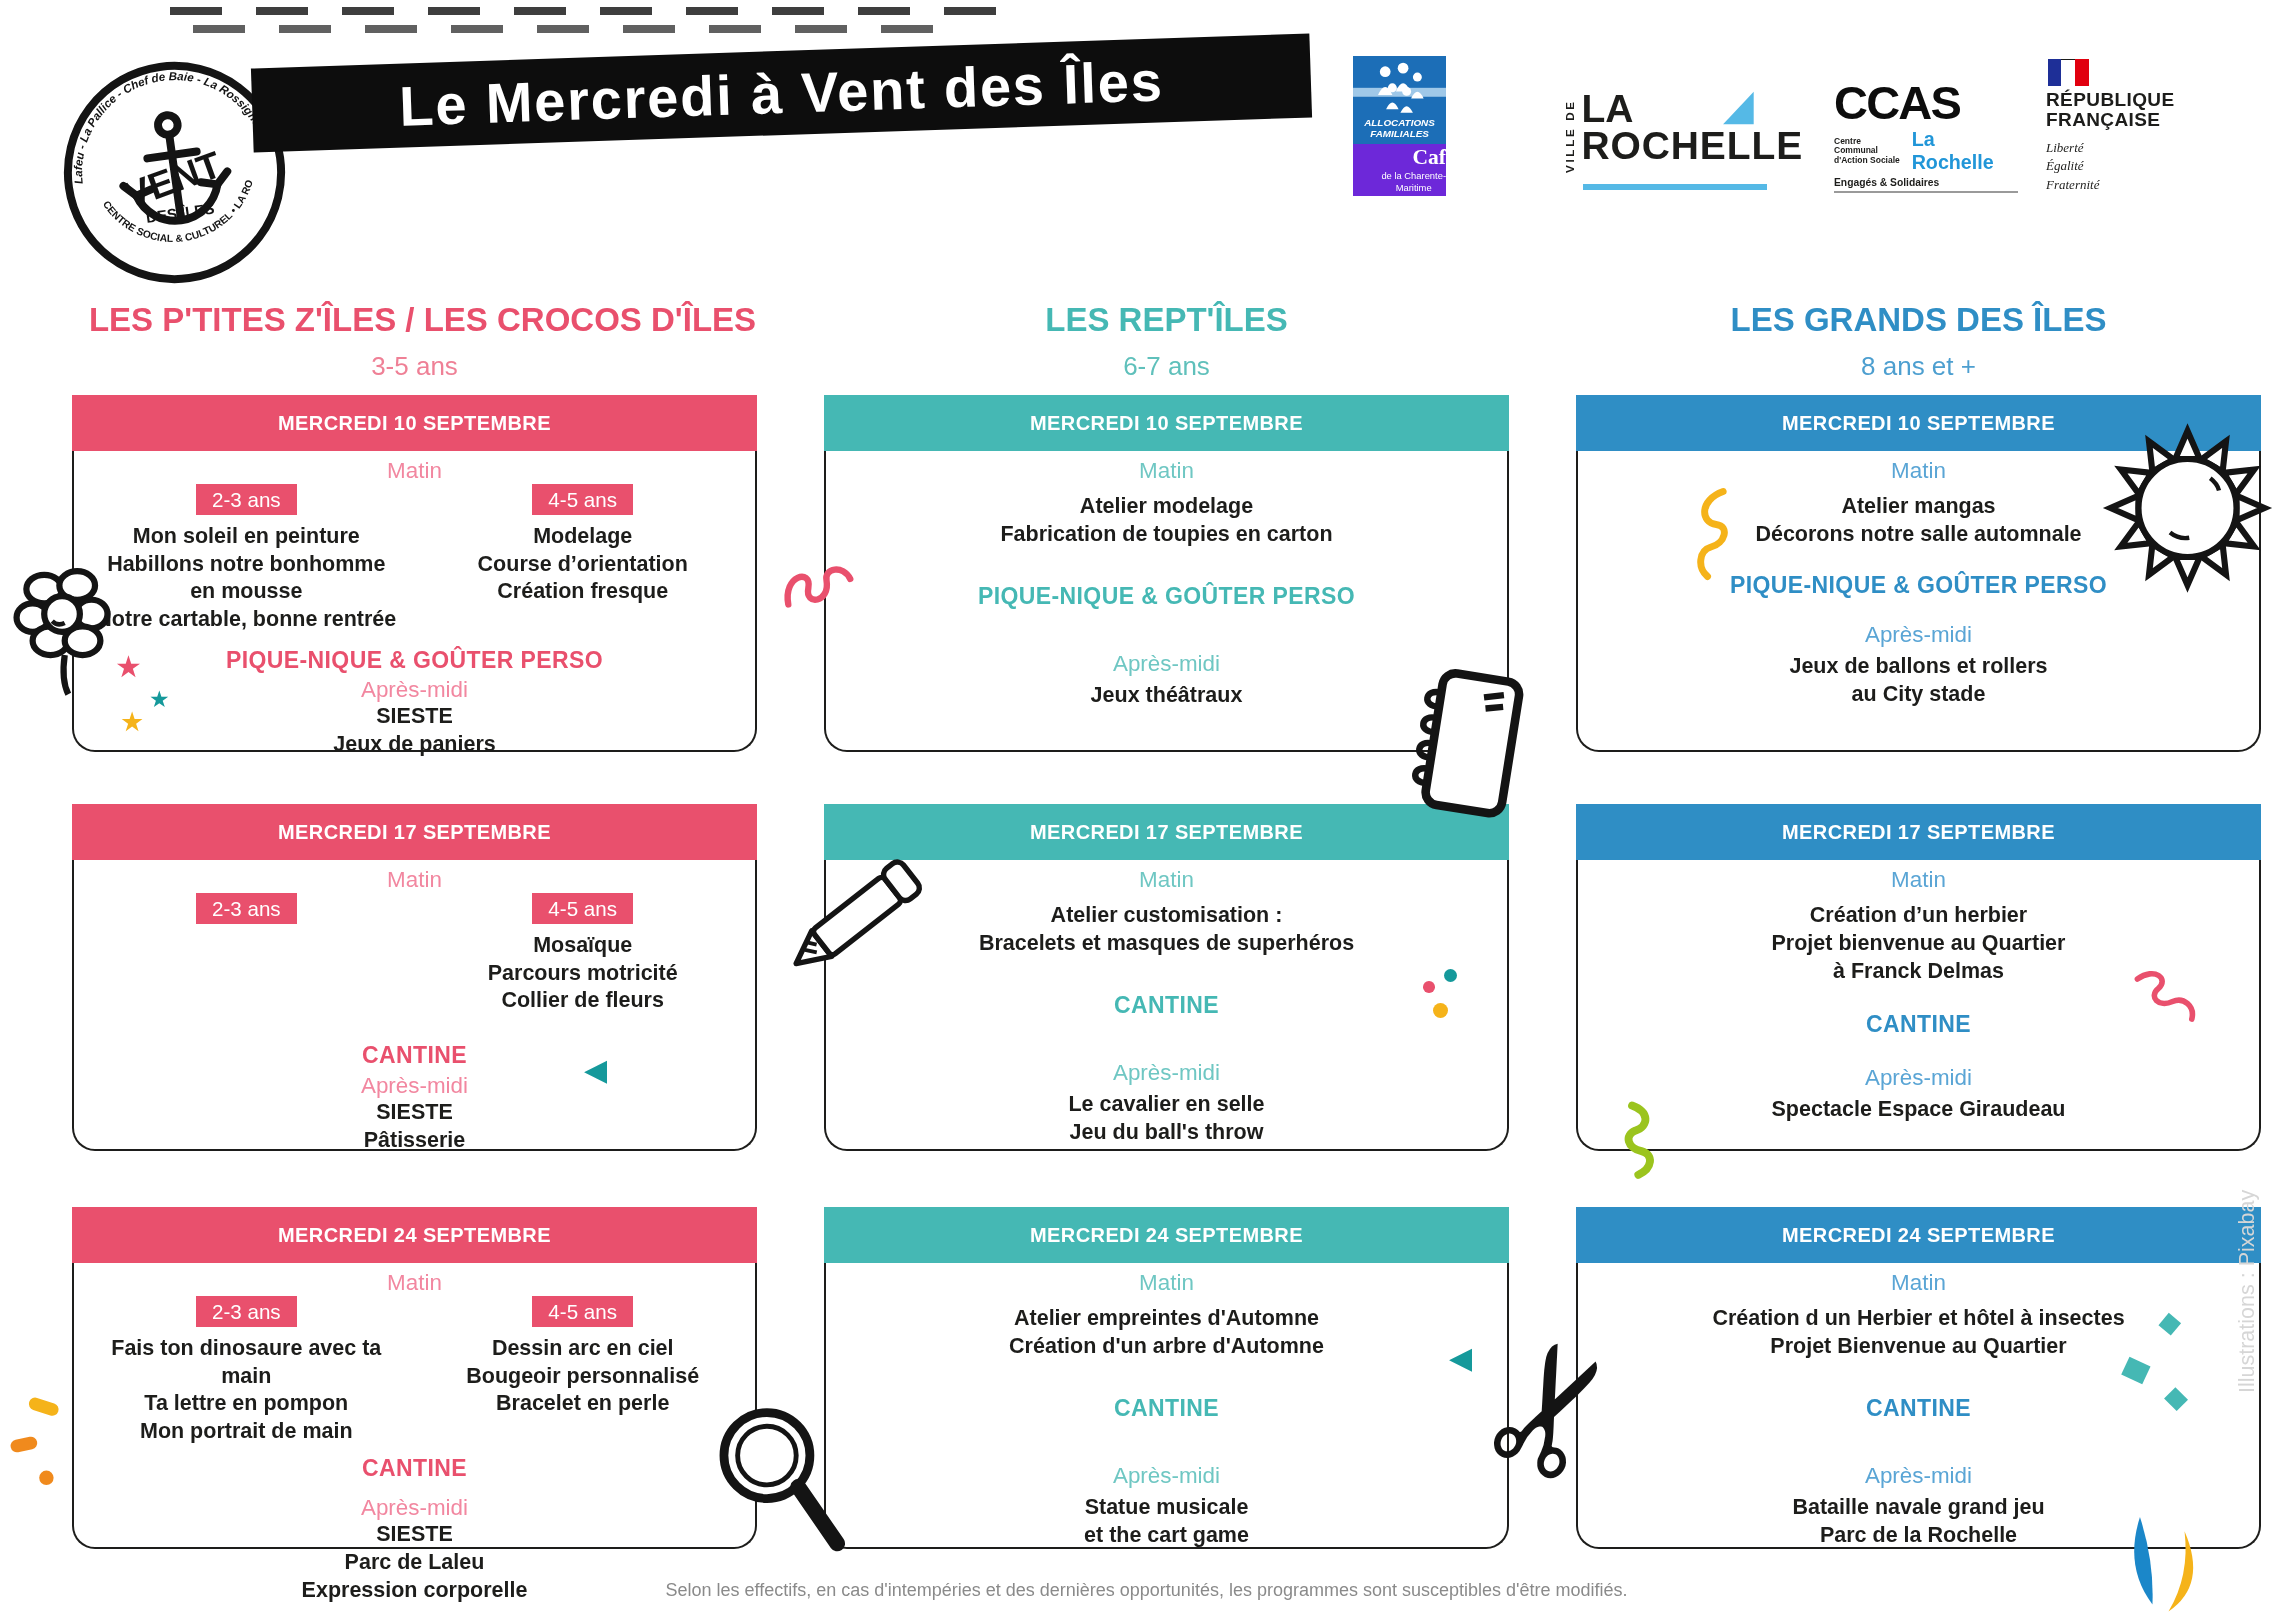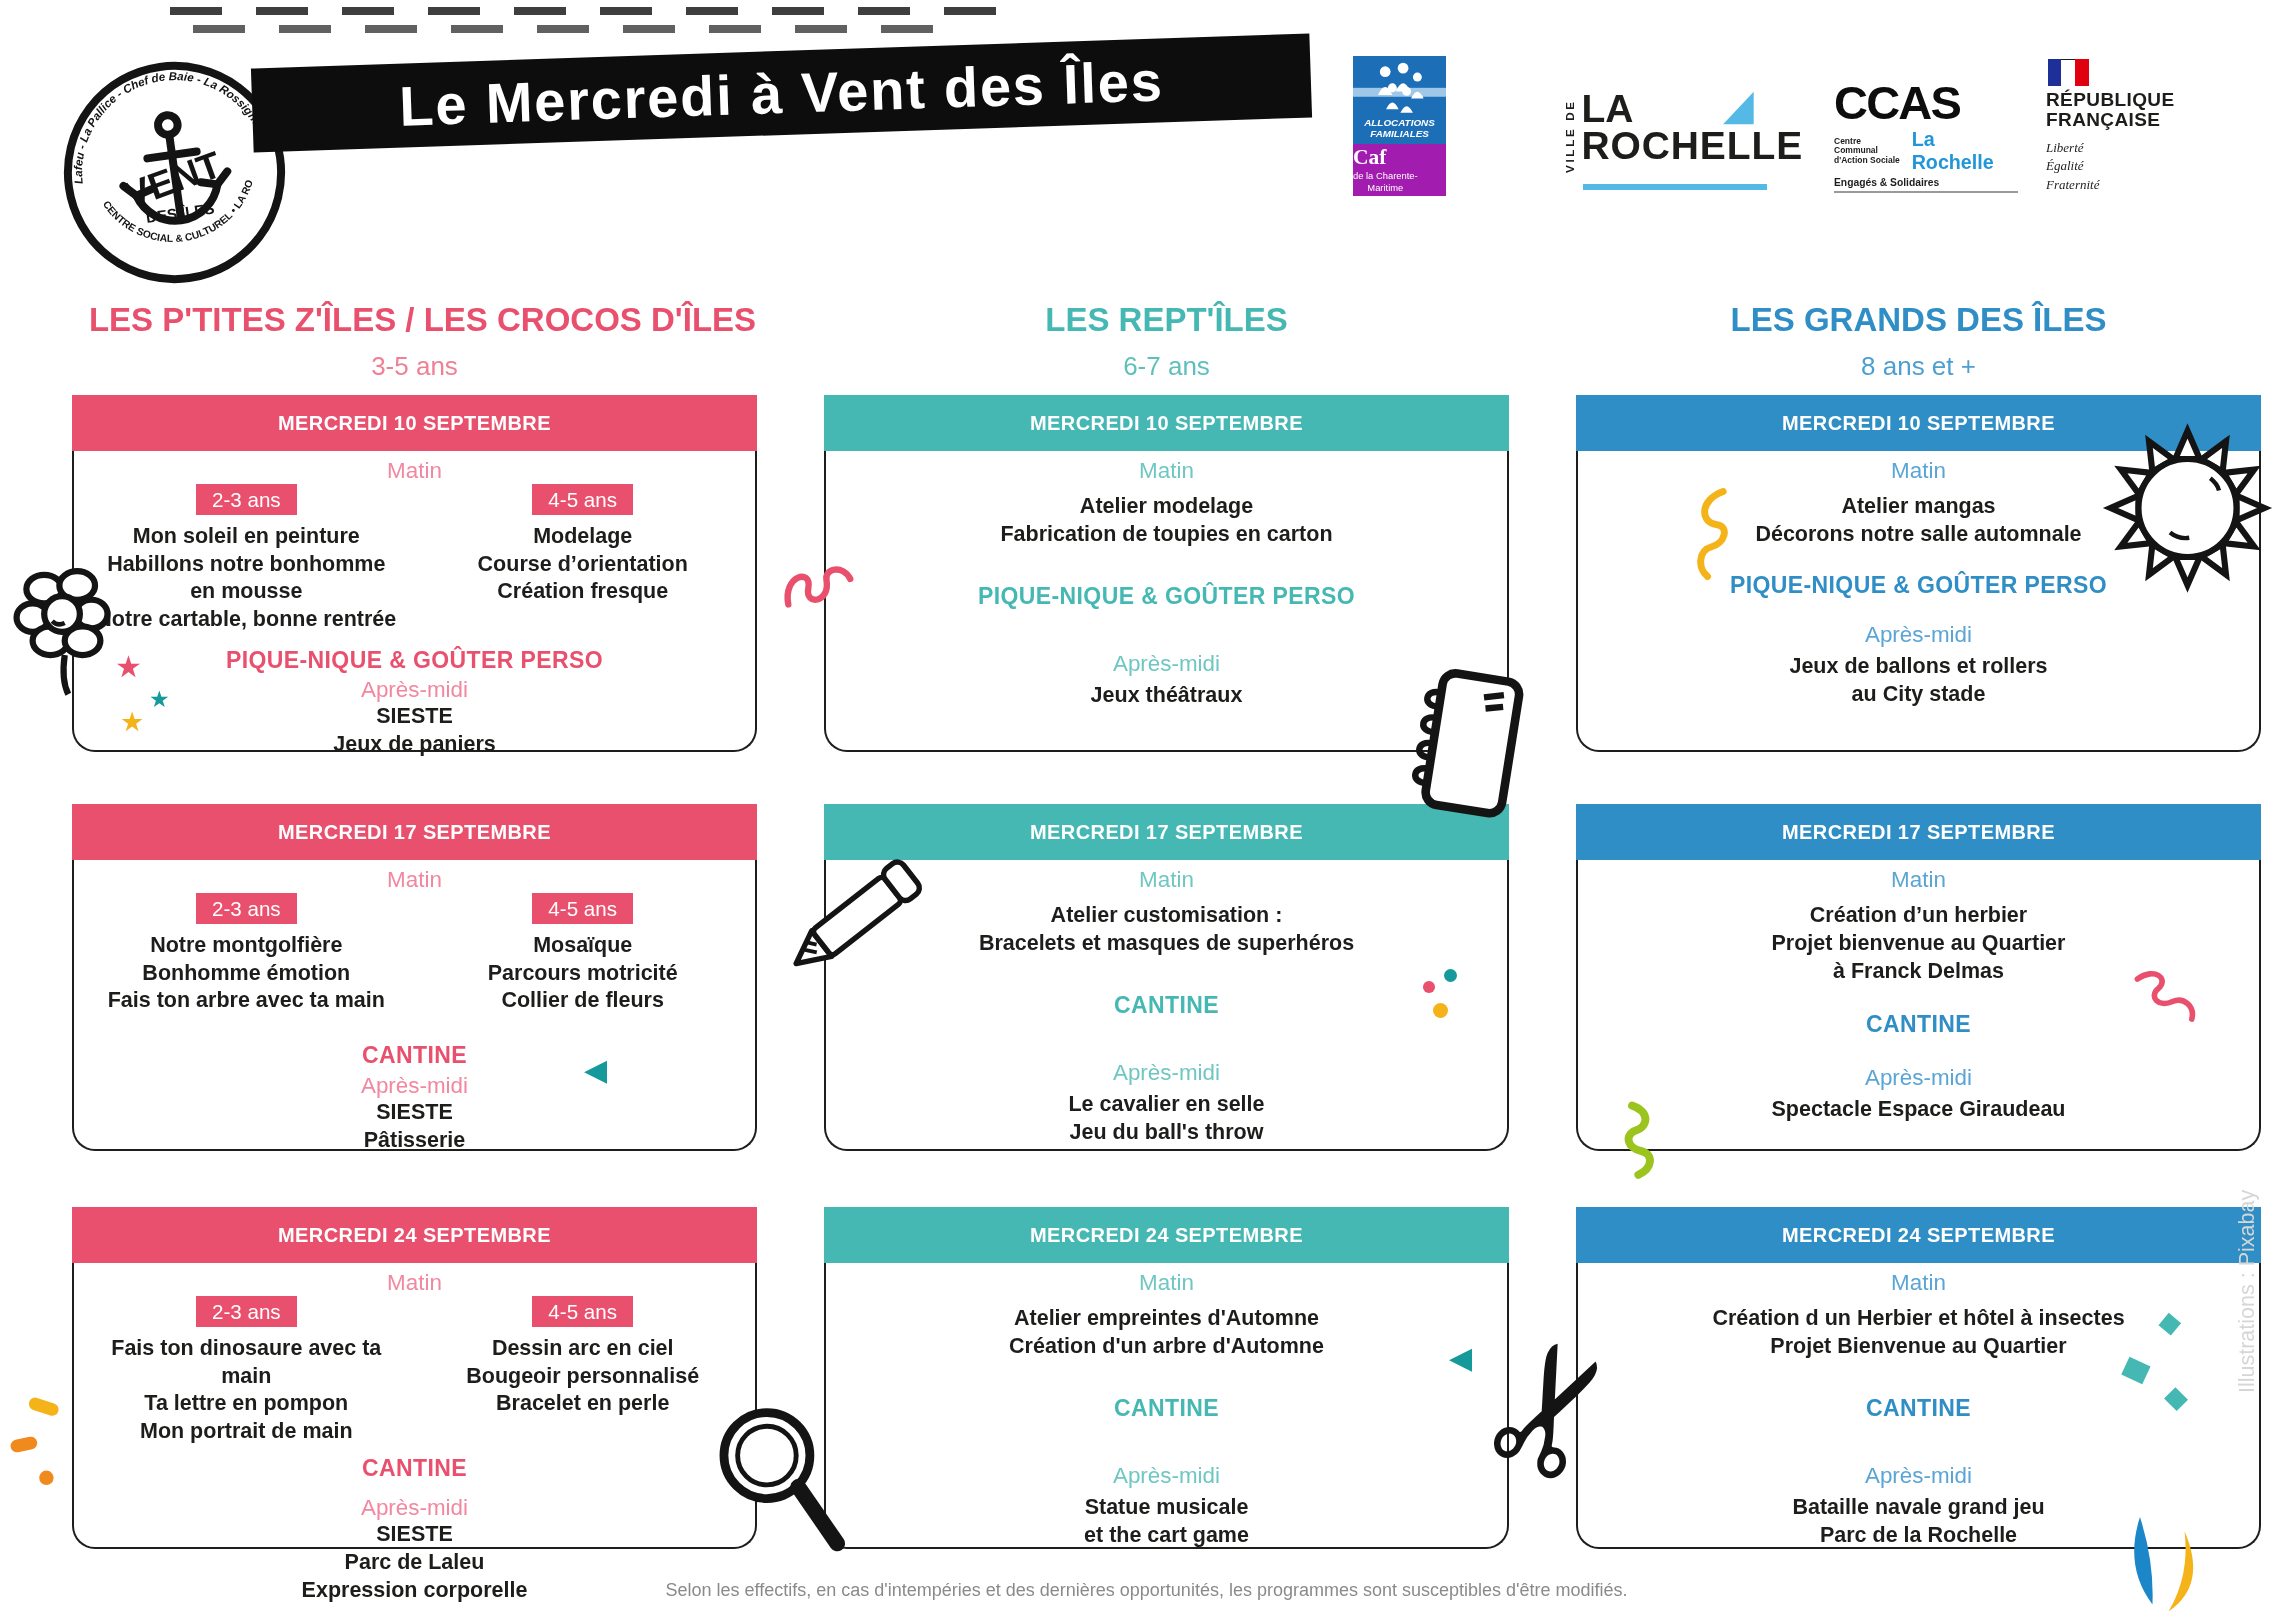--- a/index.html
+++ b/index.html
@@ -18,21 +18,21 @@
   .banner span{color:#fff;font-size:56px;font-weight:800;letter-spacing:1.8px;white-space:nowrap;}
 
   
   .stamp{position:absolute;left:59px;top:57px;width:231px;height:231px;transform:rotate(-8deg);}
 
   
   .caf{position:absolute;left:1353px;top:56px;width:93px;height:140px;display:flex;flex-direction:column;}
   .caf-top{flex:1;background:#1c6eb7;position:relative;display:flex;flex-direction:column;align-items:center;justify-content:flex-end;}
   .caf-top svg{position:absolute;top:5.4px;left:0;width:93px;height:59px;}
   .caf-alloc{color:#fff;font-size:9.9px;font-style:italic;font-weight:700;text-align:center;line-height:1.15;white-space:pre-line;padding-bottom:4.5px;}
-  .caf-bot{height:52px;background:#a21caf;display:flex;flex-direction:column;align-items:flex-start;justify-content:center;color:#fff;}
+  .caf-bot{height:52px;background:#6d28d9;display:flex;flex-direction:column;align-items:flex-end;justify-content:center;color:#fff;}
   .caf-name{font-family:"Liberation Serif",serif;font-size:21.5px;font-weight:700;line-height:1;}
   .caf-dept{font-size:9.4px;text-align:center;line-height:1.2;white-space:pre-line;margin-top:1.8px;}
 
   .ville{position:absolute;left:1563px;top:90px;width:242px;height:93px;display:flex;align-items:stretch;}
   .ville-vert{writing-mode:vertical-rl;transform:rotate(180deg);font-size:11.6px;letter-spacing:2.7px;font-weight:600;color:#1d1d1b;margin-right:5.4px;text-align:center;}
   .ville-main{position:relative;flex:1;}
   .ville-la-row{display:flex;align-items:flex-end;gap:7.2px;}
   .ville-la-row span{font-size:39px;font-weight:800;line-height:.9;}
   .sail{width:39px;height:36px;margin-left:77px;}
   .ville-rochelle{font-size:39px;font-weight:800;line-height:1.0;letter-spacing:0.9px;}
@@ -227,23 +227,20 @@
     </div>
   </div>
 
   <div class="card split c0" style="left:72px;top:804px;height:347px">
     <div class="card-header">MERCREDI 17 SEPTEMBRE</div>
     <div class="card-body">
       <div class="lbl-light">Matin</div>
       <div class="split-row">
         <div class="group">
           <span class="badge">2-3 ans</span>
-          <div class="lines">Notre montgolfière
-Bonhomme émotion
-Fais ton arbre avec ta main</div>
         </div>
         <div class="group">
           <span class="badge">4-5 ans</span>
           <div class="lines">Mosaïque
 Parcours motricité
 Collier de fleurs</div>
         </div>
       </div>
       <div class="lunch" style="margin-top:27px">CANTINE</div>
       <div class="lbl-light after-label">Après-midi</div>

